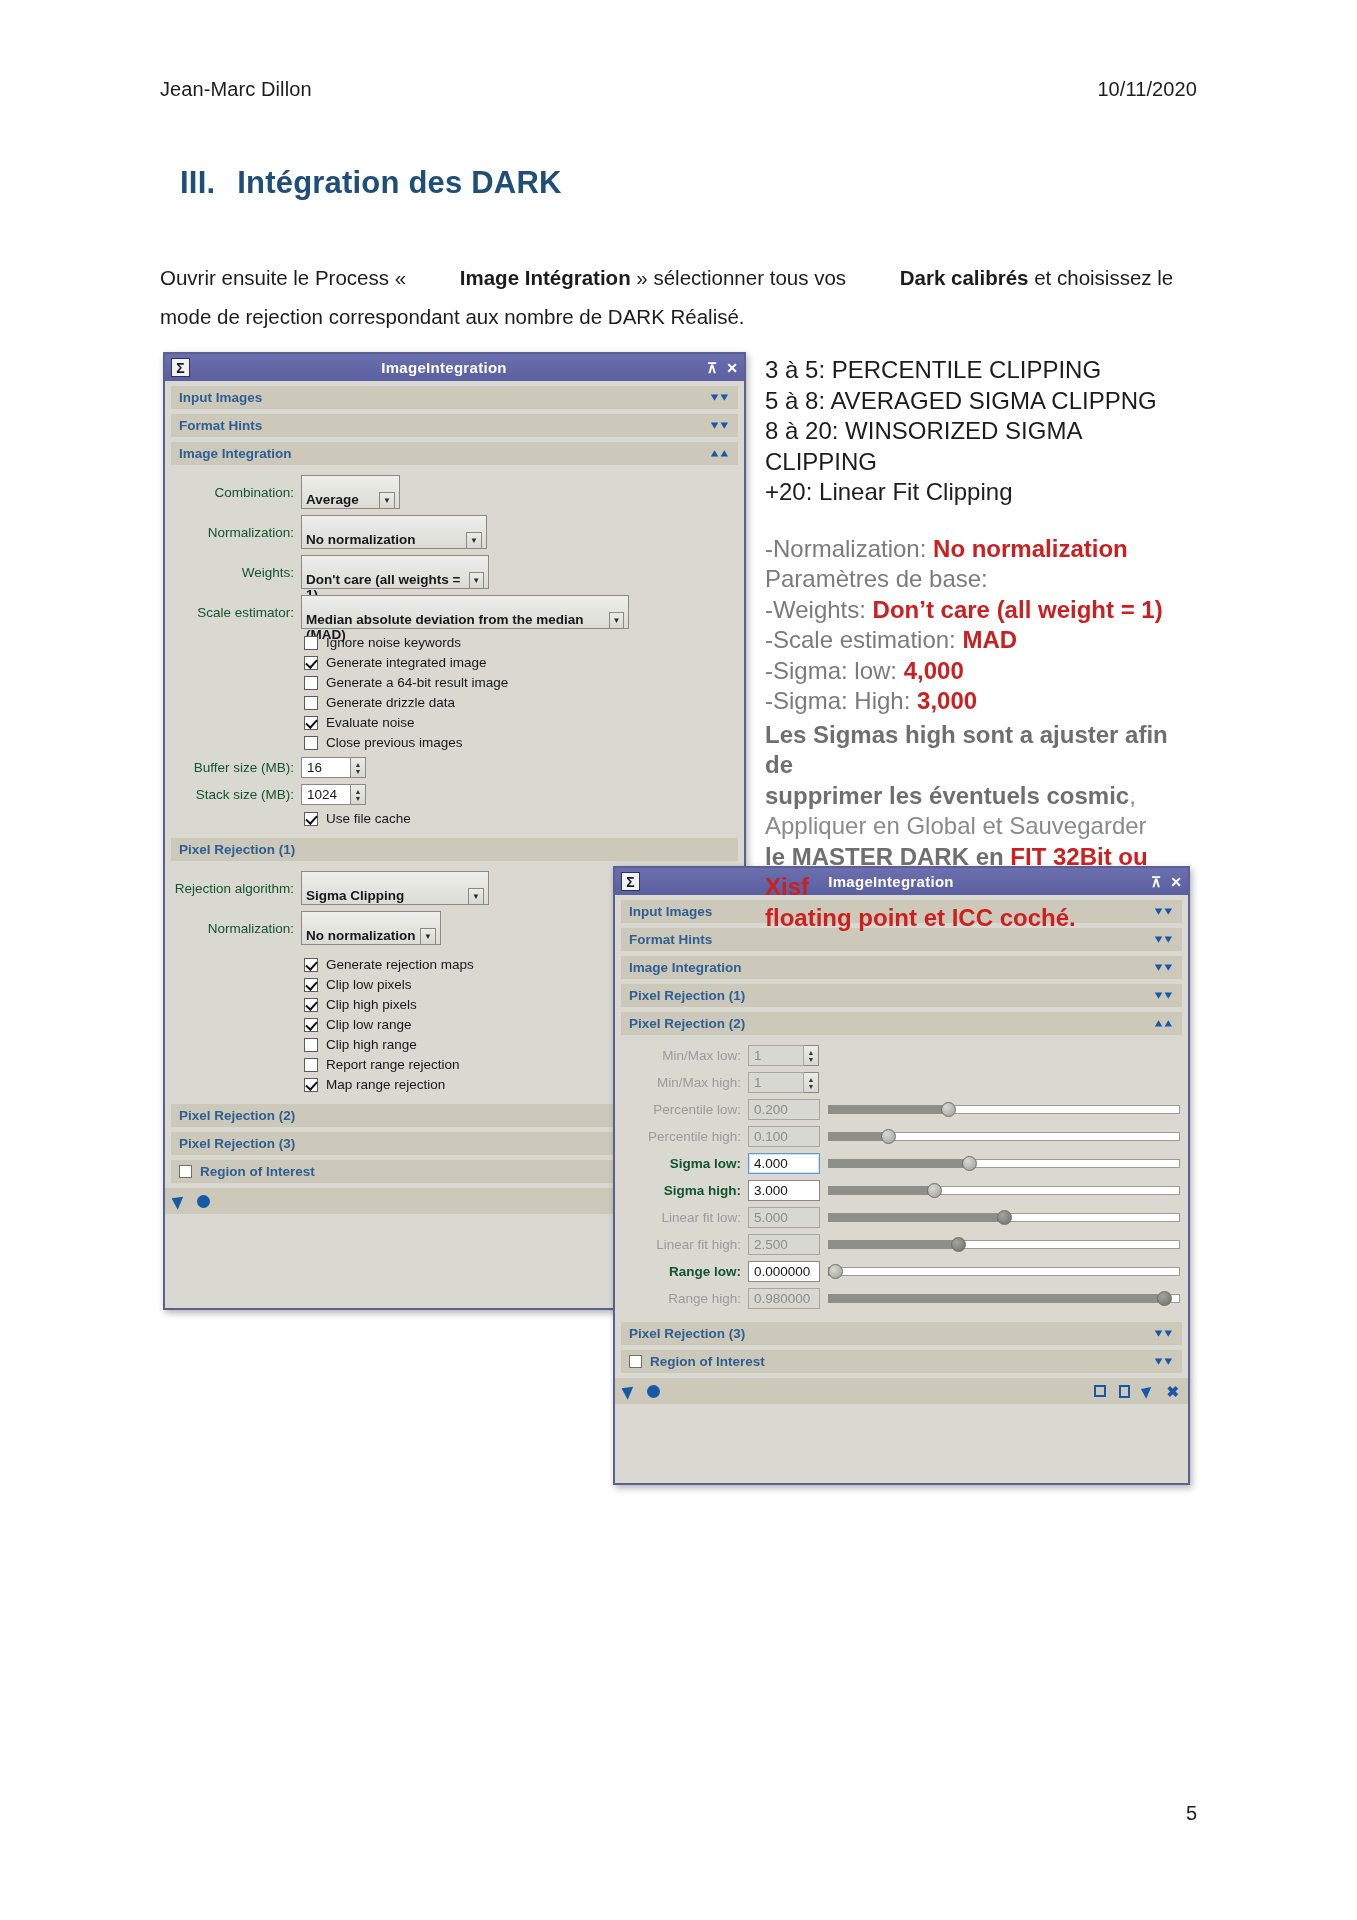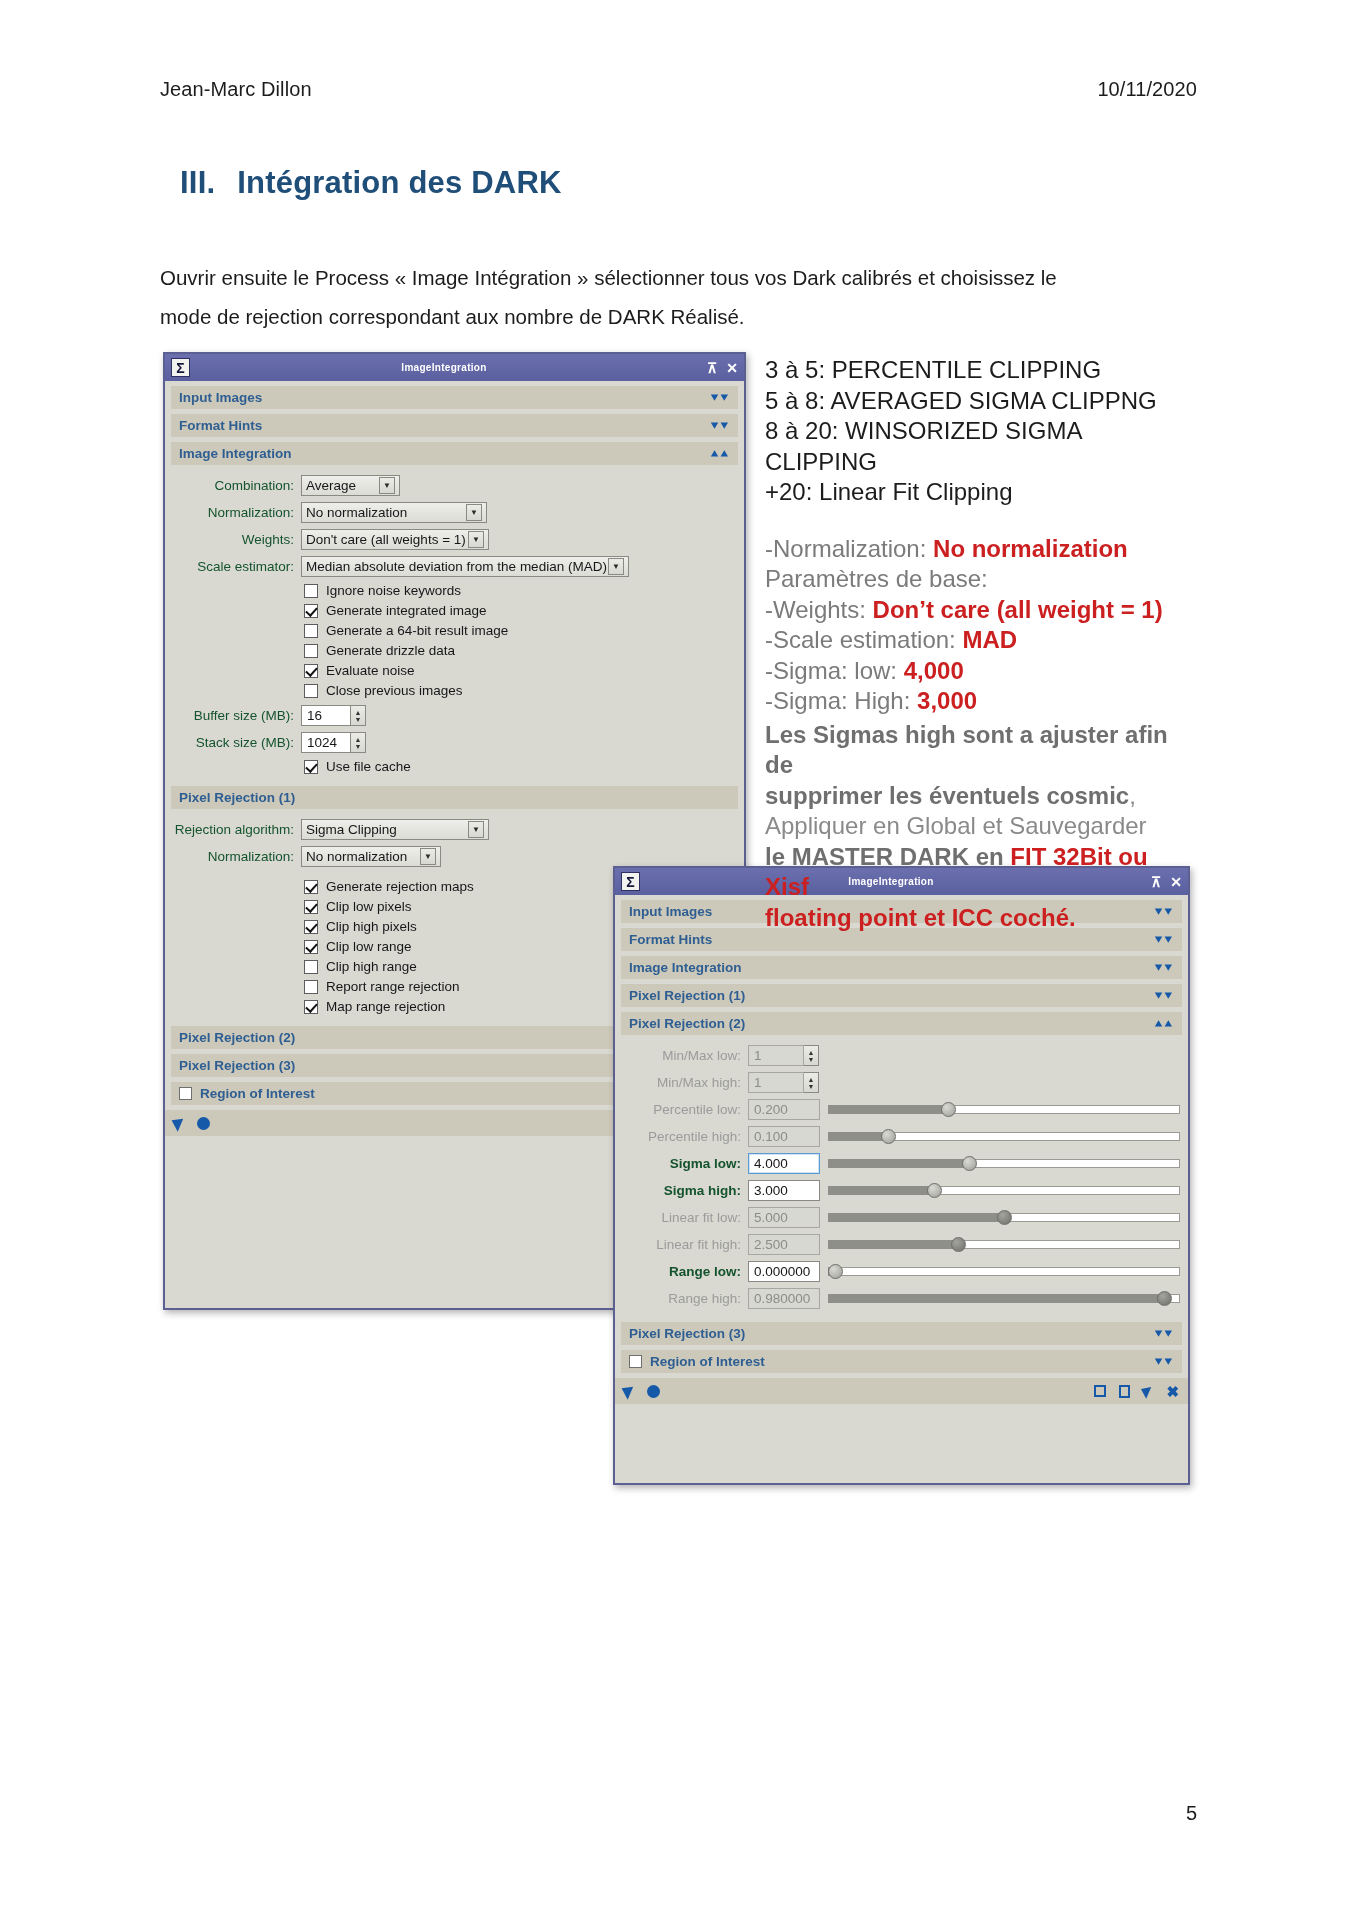--- a/index.html
+++ b/index.html
@@ -25,40 +25,40 @@
     position:absolute; top:165px; left:180px;
     font-size:31px; font-weight:bold; color:#1f4e79; letter-spacing:.2px;
     display:flex; gap:22px; align-items:baseline;
   }
 
   
   .intro {
     position:absolute; top:258px; left:160px; width:1040px;
     font-size:20.5px; line-height:39px; color:#1c1c1c;
   }
-  .intro b { font-weight:normal; }
+  .intro b { font-weight:bold;margin-left:48px; }
 
   
   .pi-win {
     position:absolute;
     background:#d9d9d2;
     border:2px solid #5b5f91;
     box-shadow:2px 3px 7px rgba(0,0,0,.30);
     font-size:13.5px;
     color:#17171a;
   }
   .pi-titlebar {
     height:27px;
     background:linear-gradient(#6b6fae,#5a5f9f);
     display:flex; align-items:center; padding:0 6px;
     position:relative;
   }
   .pi-title-text {
     flex:1; text-align:center; color:#ffffff;
-    font-weight:bold; font-size:10px; letter-spacing:.3px;
+    font-weight:bold; font-size:15px; letter-spacing:.3px;
   }
   .pi-sigma {
     width:19px; height:19px; background:#f2f2ef;
     border:1px solid #2f3060;
     color:#15163a; font-weight:bold; font-size:14px;
     display:flex; align-items:center; justify-content:center;
     line-height:1;
   }
   .pi-tbtn { color:#fff; font-size:14px; margin-left:9px; line-height:1;
              font-weight:bold; }
@@ -80,22 +80,22 @@
 
   .pi-panel { padding:5px 2px 7px 2px; }
 
   .row { display:flex; align-items:center; margin-bottom:6px; }
   .lbl { text-align:right; padding-right:7px; font-size:13.5px; color:#14532d; }
   .lbl.dim { color:#9b9b9b; }
 
   .combo {
     background:linear-gradient(#eeeeea,#dcdcd6);
     border:1px solid #8a8a84;
-    height:21px; display:flex; align-items:center;
-    padding:1px 4px; font-size:13.5px; position:relative;
+    height:21px; display:flex; 
+    padding:16px 4px; font-size:13.5px; position:relative;font-weight:bold;
   }
   .combo .arrow {
     width:16px; height:17px; margin-left:auto;
     background:linear-gradient(#ececE6,#d8d8d2); border:1px solid #8a8a84;
     display:flex; align-items:center; justify-content:center;
     font-size:8px; color:#2a2a2a;
   }
 
   .tbox {
     background:#ffffff; border:1px solid #8a8a84;

